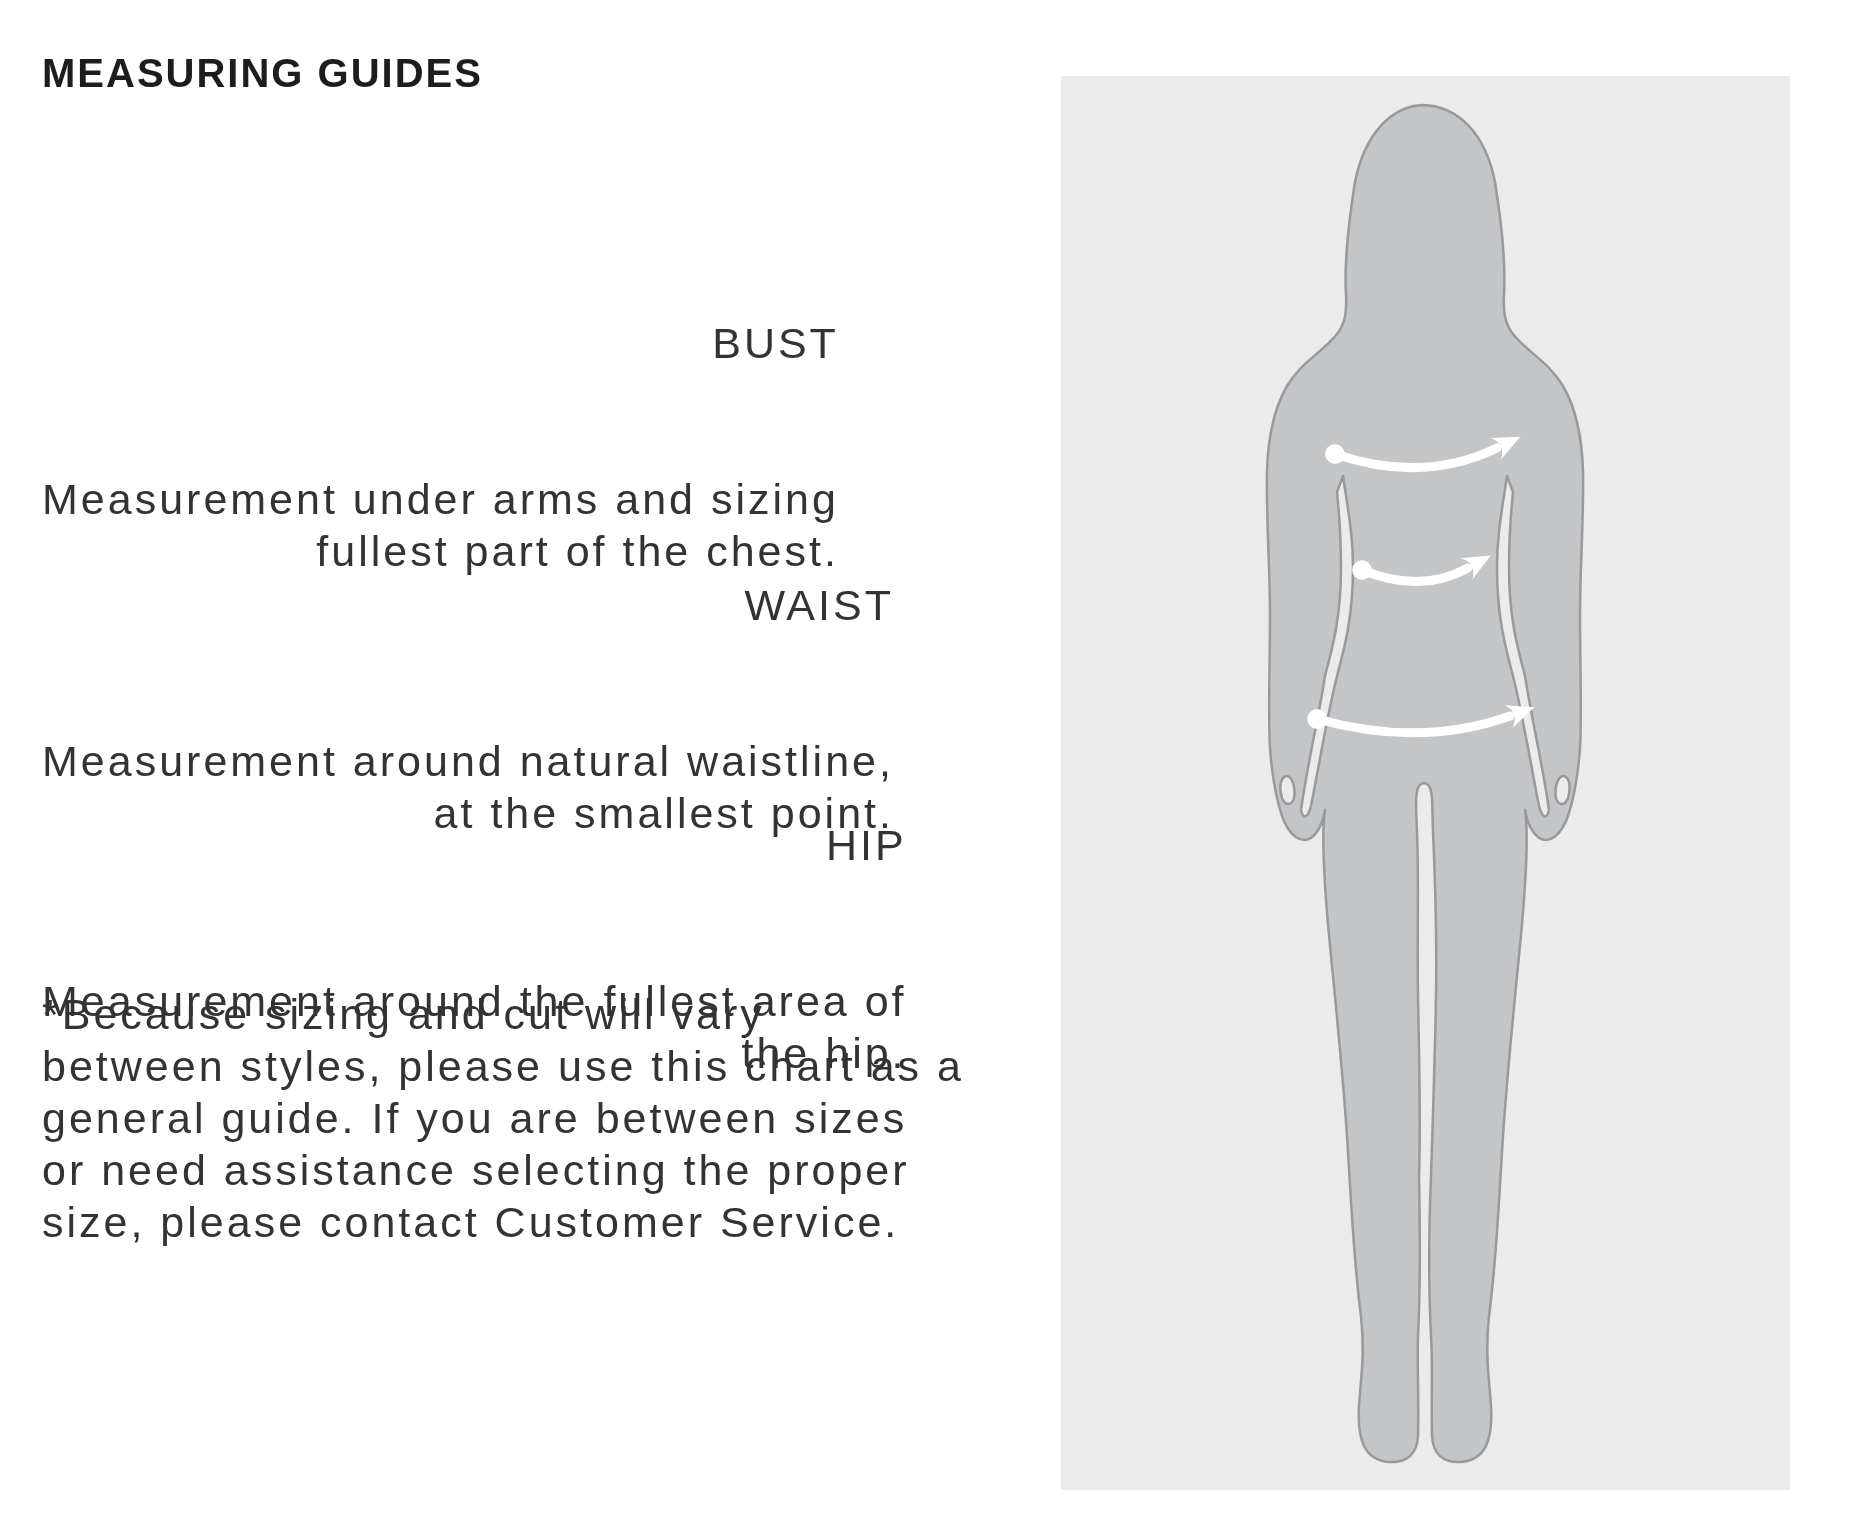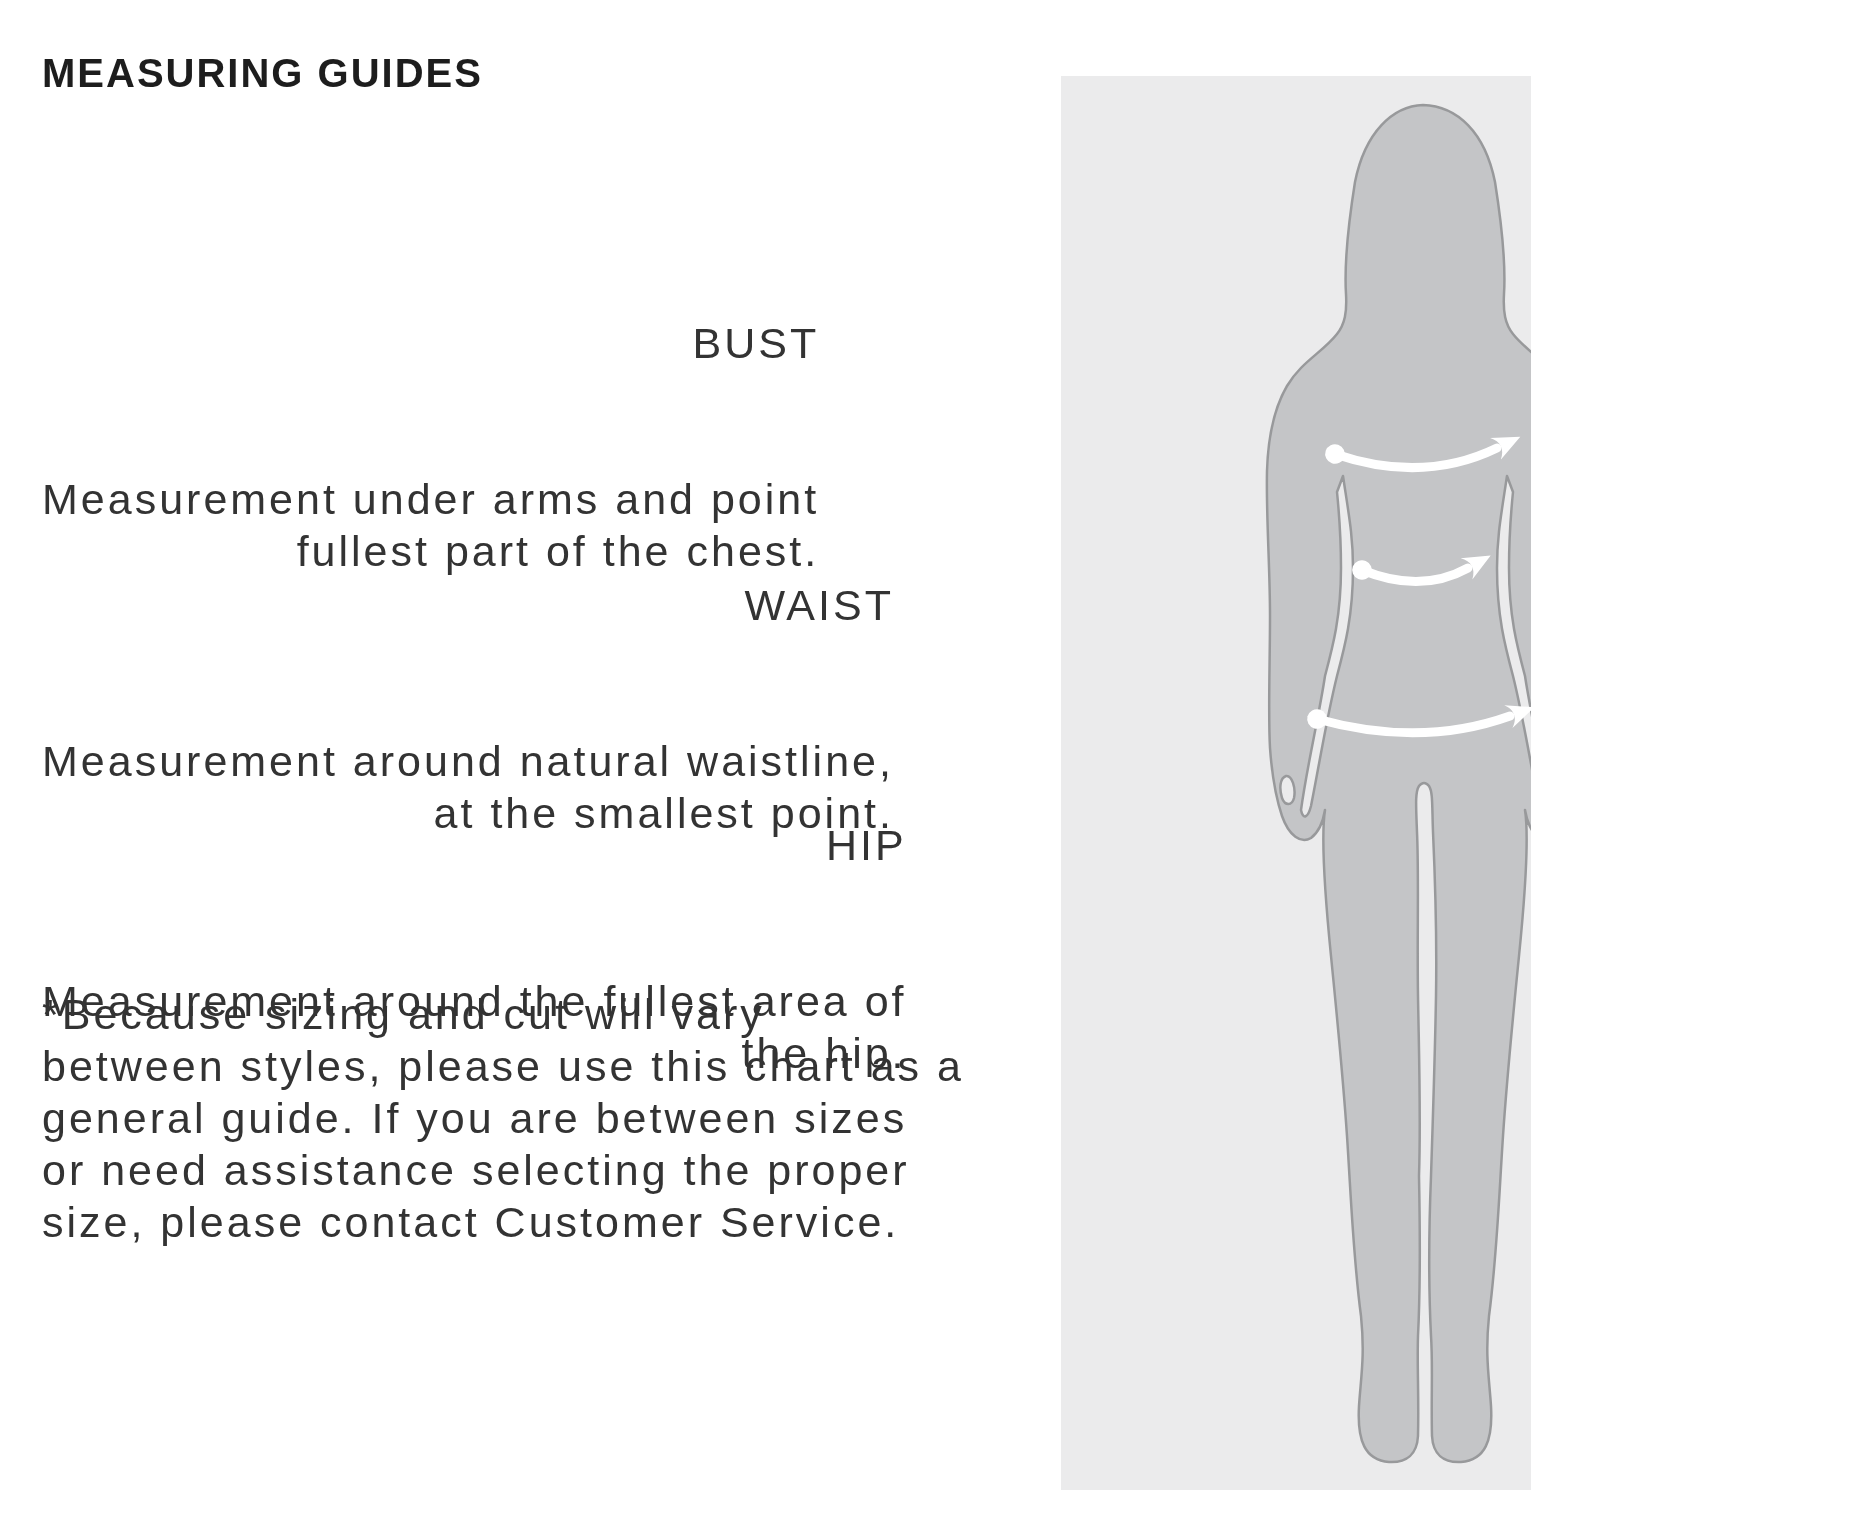--- a/index.html
+++ b/index.html
@@ -1,18 +1,18 @@
 <!DOCTYPE html>
 <html><head>
 <meta charset="utf-8">
 <style>
   html,body{margin:0;padding:0;background:#ffffff;}
   .page{
     position:relative;
-    width:1531px;height:1532px;
+    width:1859px;height:1532px;
     background:#ffffff;
     font-family:"Liberation Sans","DejaVu Sans",sans-serif;
     overflow:hidden;
   }
   .title{
     position:absolute;left:42px;top:48px;
     font-size:40px;font-weight:700;letter-spacing:2px;
     color:#1d1d1d;white-space:pre;line-height:50px;
   }
   .section{
@@ -38,21 +38,21 @@
 </style>
 </head>
 <body>
 
 <div class="page">
 
   <div class="title">MEASURING GUIDES</div>
 
   <div class="section sec-bust">
     <div class="heading">BUST</div>
-    <div class="body-lines">Measurement under arms and point
+    <div class="body-lines">Measurement under arms and sizing
 fullest part of the chest.</div>
   </div>
 
   <div class="section sec-waist">
     <div class="heading">WAIST</div>
     <div class="body-lines">Measurement around natural waistline,
 at the smallest point.</div>
   </div>
 
   <div class="section sec-hip">

